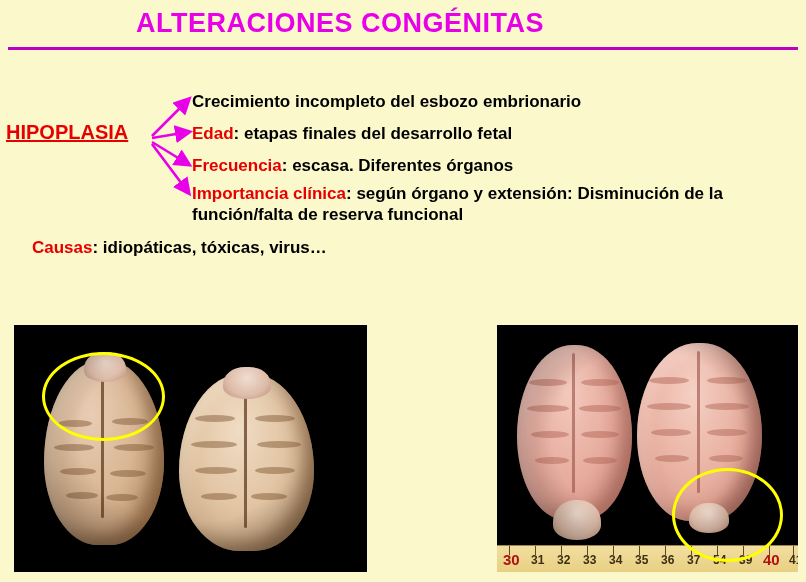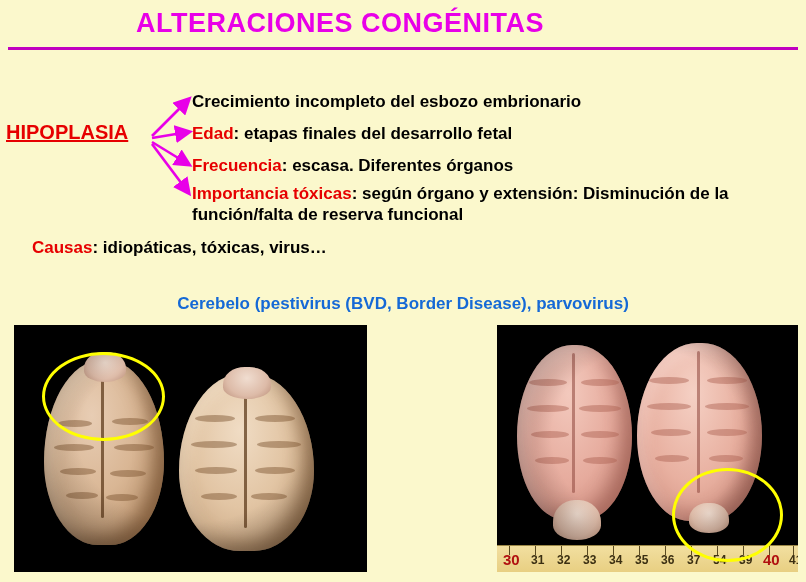--- a/index.html
+++ b/index.html
@@ -256,28 +256,27 @@
 
   <div class="line l2">
     <span class="red">Edad</span><span>:  etapas finales del desarrollo fetal</span>
   </div>
 
   <div class="line l3">
     <span class="red">Frecuencia</span><span>: escasa. Diferentes órganos</span>
   </div>
 
   <div class="line l4">
-    <span class="red">Importancia tóxicas</span><span>: según órgano y extensión: Disminución de la función/falta de reserva funcional</span>
+    <span class="red">Importancia clínica</span><span>: según órgano y extensión: Disminución de la función/falta de reserva funcional</span>
   </div>
 
   <div class="line causas">
     <span class="red">Causas</span><span>: idiopáticas, tóxicas, virus…</span>
   </div>
 
-  <div class="subtitle">Cerebelo (pestivirus (BVD, Border Disease), parvovirus)</div>
 
   <div class="photo photo-left">
     <div class="brain bl-a">
       <div class="fissure" style="left:57px; top:8px; height:150px;"></div>
       <div class="sulcus" style="left:14px;  top:60px;  width:34px; height:7px;"></div>
       <div class="sulcus" style="left:10px;  top:84px;  width:40px; height:7px;"></div>
       <div class="sulcus" style="left:16px;  top:108px; width:36px; height:7px;"></div>
       <div class="sulcus" style="left:22px;  top:132px; width:32px; height:7px;"></div>
       <div class="sulcus" style="left:68px;  top:58px;  width:36px; height:7px;"></div>
       <div class="sulcus" style="left:70px;  top:84px;  width:40px; height:7px;"></div>

